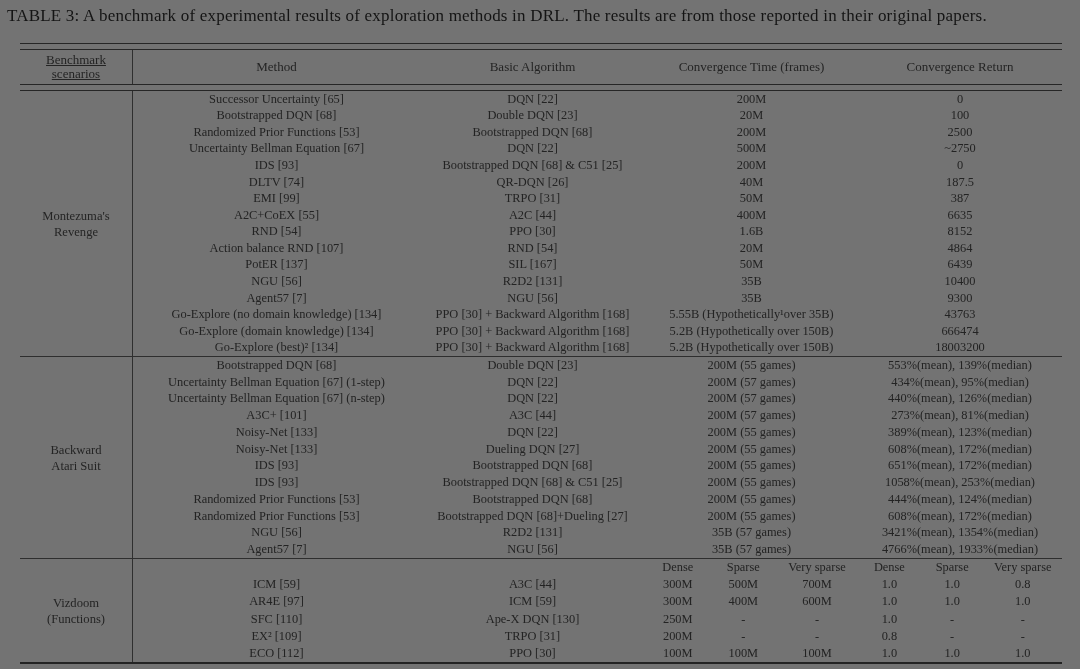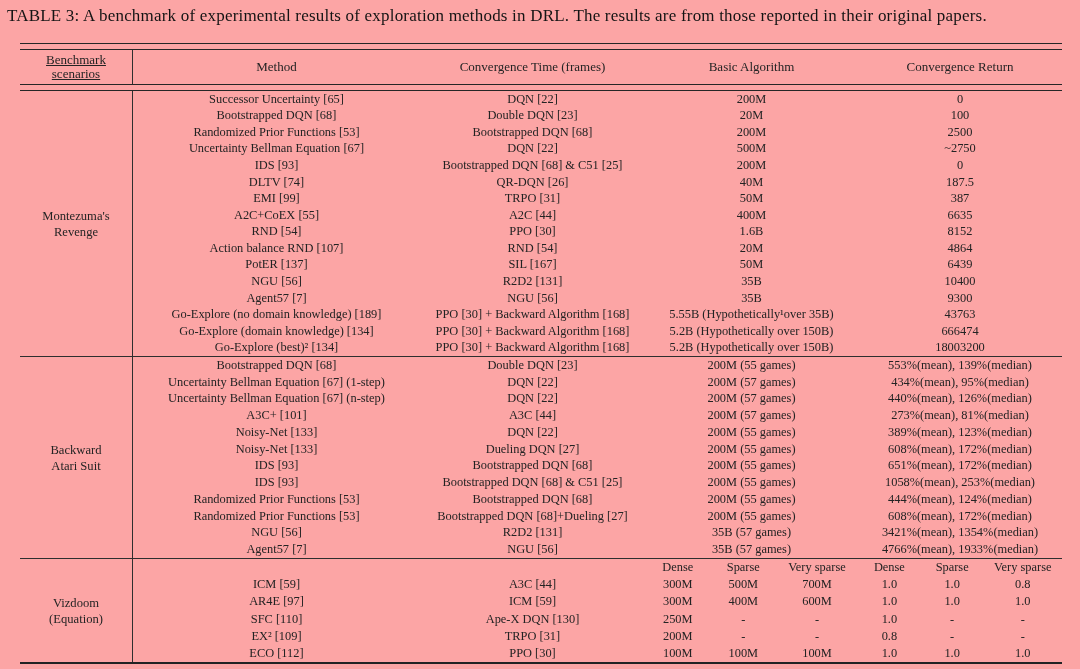--- a/index.html
+++ b/index.html
@@ -1,17 +1,17 @@
 <!DOCTYPE html>
 <html><head>
 <meta charset="utf-8">
 <style>
   html,body{margin:0;padding:0;background:#e9e9e9;}
   .page{
-    position:relative;width:1080px;height:669px;background:#fca5a5;
+    position:relative;width:1080px;height:669px;background:#737373;
     font-family:"Liberation Serif","DejaVu Serif",serif;color:#1e1e1e;
     overflow:hidden;
   }
   .caption{
     position:absolute;left:7px;top:6px;width:1070px;
     font-size:17px;letter-spacing:.2px;color:#141414;white-space:nowrap;
   }
   .table{position:absolute;left:20px;top:43px;width:1042px;}
   .double-rule{height:5px;border-top:1.8px solid #262626;border-bottom:1.2px solid #262626;}
   .double-rule.bottom{height:6px;border-top:2px solid #232323;border-bottom:1.2px solid #232323;}
@@ -48,22 +48,22 @@
 
 <div class="page">
   <div class="caption">TABLE 3: A benchmark of experimental results of exploration methods in DRL. The results are from those reported in their original papers.</div>
 
   <div class="table">
     <div class="double-rule"></div>
 
     <div class="thead">
       <div class="hcell">Benchmark scenarios</div>
       <div class="hcell">Method</div>
+      <div class="hcell">Basic Algorithm</div>
       <div class="hcell">Convergence Time (frames)</div>
-      <div class="hcell">Basic Algorithm</div>
       <div class="hcell">Convergence Return</div>
     </div>
 
     <div class="double-rule"></div>
 
     <div>
         <div class="table-section sec0">
           <div class="scenario">
             <div class="scenario-line">Montezuma's</div>
             <div class="scenario-line">Revenge</div>
@@ -141,21 +141,21 @@
               <div class="cell">35B</div>
               <div class="cell">10400</div>
             </div>
             <div class="row">
               <div class="cell">Agent57 [7]</div>
               <div class="cell">NGU [56]</div>
               <div class="cell">35B</div>
               <div class="cell">9300</div>
             </div>
             <div class="row">
-              <div class="cell">Go-Explore (no domain knowledge) [189]</div>
+              <div class="cell">Go-Explore (no domain knowledge) [134]</div>
               <div class="cell">PPO [30] + Backward Algorithm [168]</div>
               <div class="cell">5.55B (Hypothetically¹over 35B)</div>
               <div class="cell">43763</div>
             </div>
             <div class="row">
               <div class="cell">Go-Explore (domain knowledge) [134]</div>
               <div class="cell">PPO [30] + Backward Algorithm [168]</div>
               <div class="cell">5.2B (Hypothetically over 150B)</div>
               <div class="cell">666474</div>
             </div>
@@ -243,21 +243,21 @@
               <div class="cell">Agent57 [7]</div>
               <div class="cell">NGU [56]</div>
               <div class="cell">35B (57 games)</div>
               <div class="cell">4766%(mean), 1933%(median)</div>
             </div>
           </div>
         </div>
         <div class="table-section sec2">
           <div class="scenario">
             <div class="scenario-line">Vizdoom</div>
-            <div class="scenario-line">(Equation)</div>
+            <div class="scenario-line">(Functions)</div>
           </div>
           <div class="rows">
             <div class="row">
               <div class="cell"></div>
               <div class="cell"></div>
               <div class="cell group">
                 <div class="subcell">Dense</div>
                 <div class="subcell">Sparse</div>
                 <div class="subcell">Very sparse</div>
               </div>

